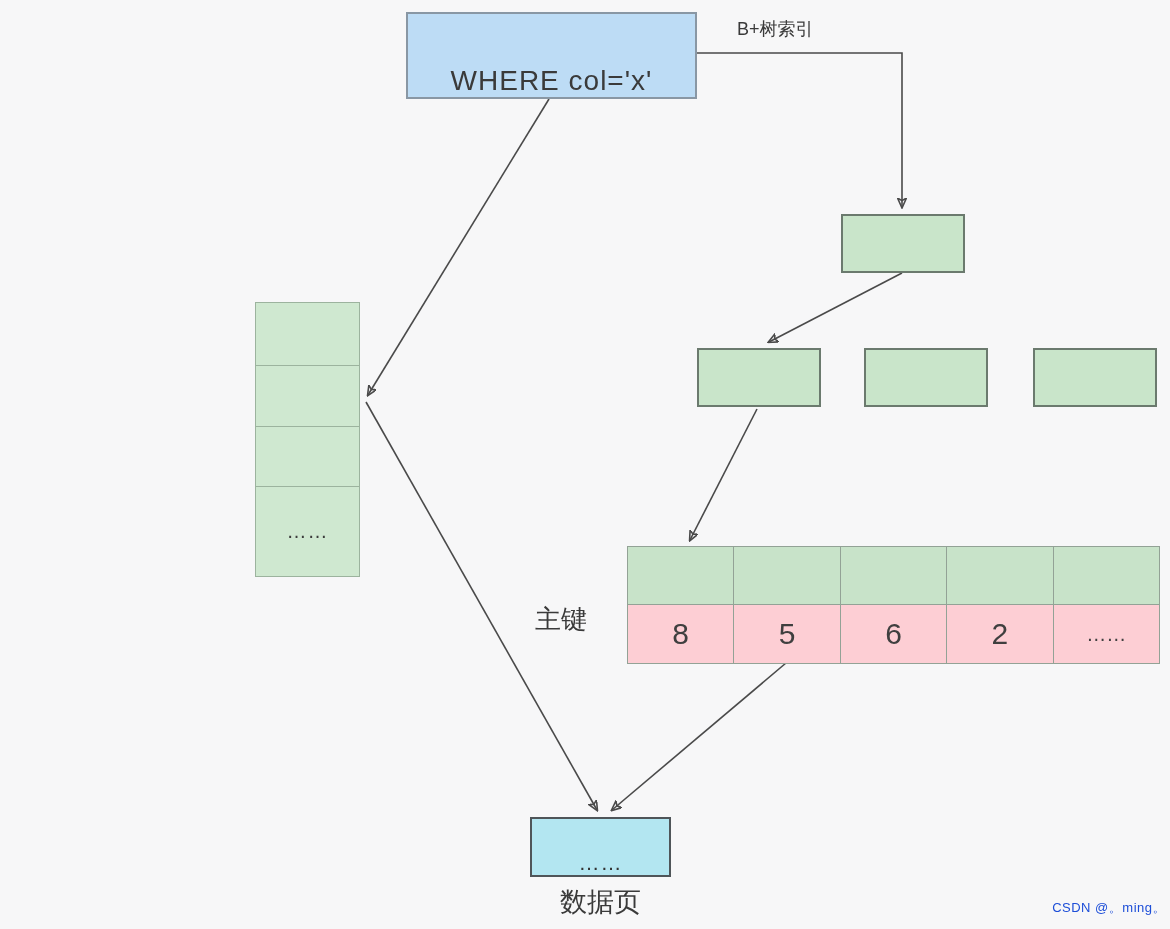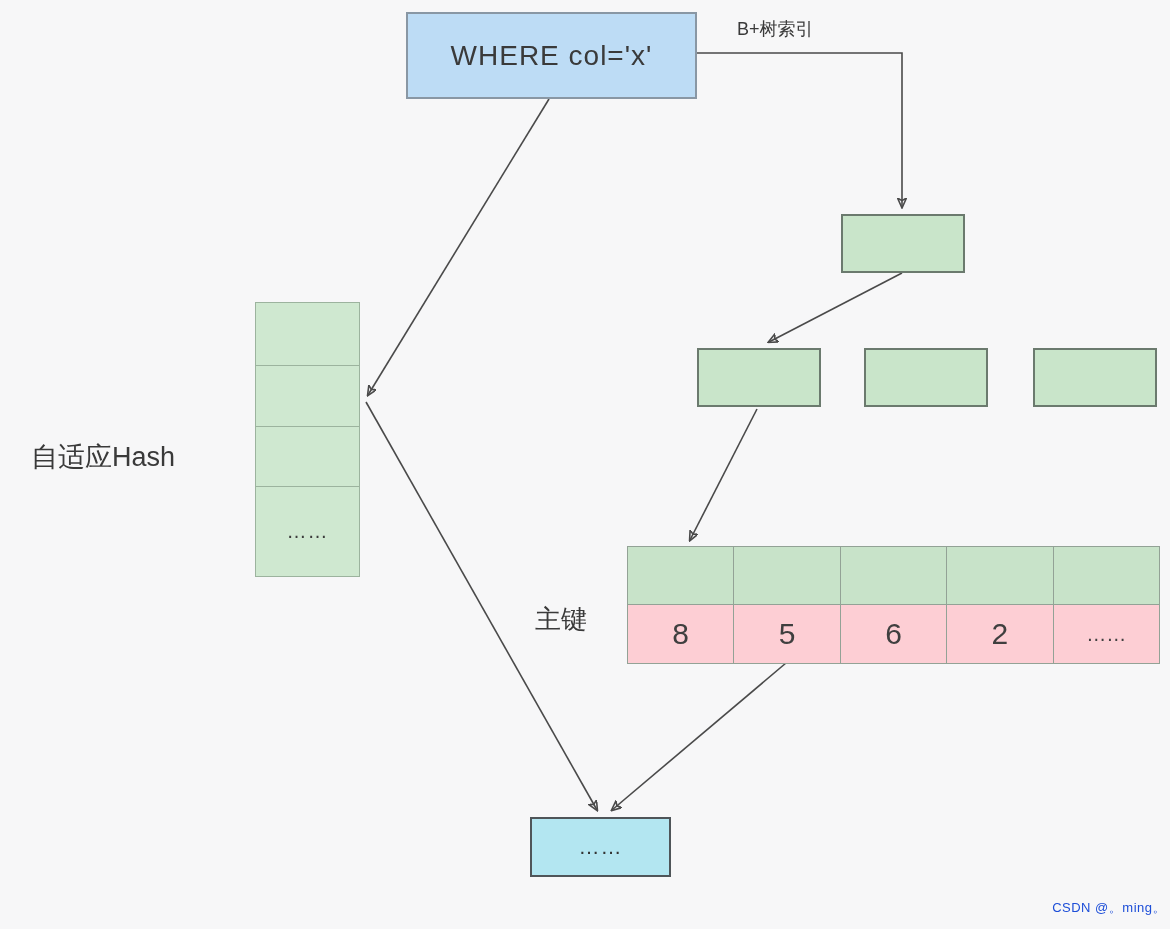--- a/index.html
+++ b/index.html
@@ -11,21 +11,21 @@
     position:relative;
     width:1170px;height:929px;
     background:#f7f7f8;
     overflow:hidden;
     color:#3b3b3b;
   }
   .arrows{position:absolute;left:0;top:0;width:1170px;height:929px;pointer-events:none;}
   .arrows path{fill:none;stroke:#4a4a4a;stroke-width:1.6px;}
   .box{
     position:absolute;
-    display:flex;align-items:center;justify-content:center;
+    display:flex;align-items:flex-end;justify-content:center;
     box-sizing:border-box;
   }
   .query-box{
     left:406px;top:12px;width:291px;height:87px;
     background:#bddcf5;border:2px solid #8997a4;
     font-size:28px;letter-spacing:1px;color:#3a3a3a;
   }
   .float-label{position:absolute;white-space:nowrap;color:#3a3a3a;}
   .btree-label{left:737px;top:17px;font-size:18px;}
   .hash-label{left:31px;top:439px;font-size:27px;}
@@ -104,21 +104,20 @@
     <span>WHERE col='x'</span>
   </div>
 
   <div class="float-label btree-label">B+树索引</div>
 
   <div class="node root-node"></div>
   <div class="node leaf-1"></div>
   <div class="node leaf-2"></div>
   <div class="node leaf-3"></div>
 
-  <div class="float-label hash-label">自适应Hash</div>
 
   <div class="hash-stack">
     <div class="hash-cell" style="height:63px"></div>
     <div class="hash-cell" style="height:61px"></div>
     <div class="hash-cell" style="height:60px"></div>
     <div class="hash-cell" style="height:89px">……</div>
   </div>
 
   <div class="float-label pk-label">主键</div>
 
@@ -135,16 +134,17 @@
       <div class="pk-cell">5</div>
       <div class="pk-cell">6</div>
       <div class="pk-cell">2</div>
       <div class="pk-cell dots">……</div>
     </div>
   </div>
 
   <div class="box data-page-box">
     <span>……</span>
   </div>
+  <div class="float-label dp-label">数据页</div>
 
   <div class="watermark">CSDN @。ming。</div>
 
 </div>
 
 </body></html>

